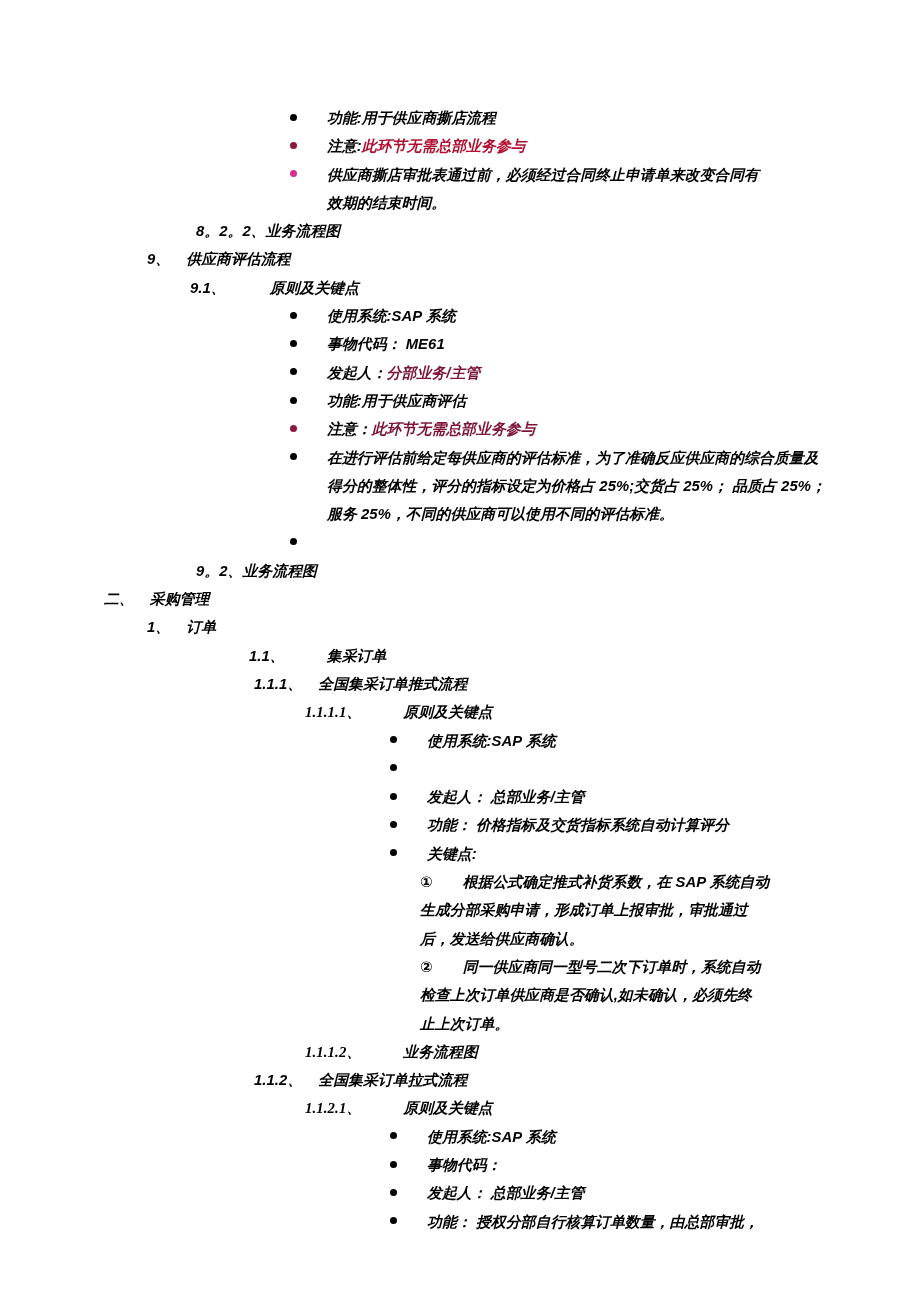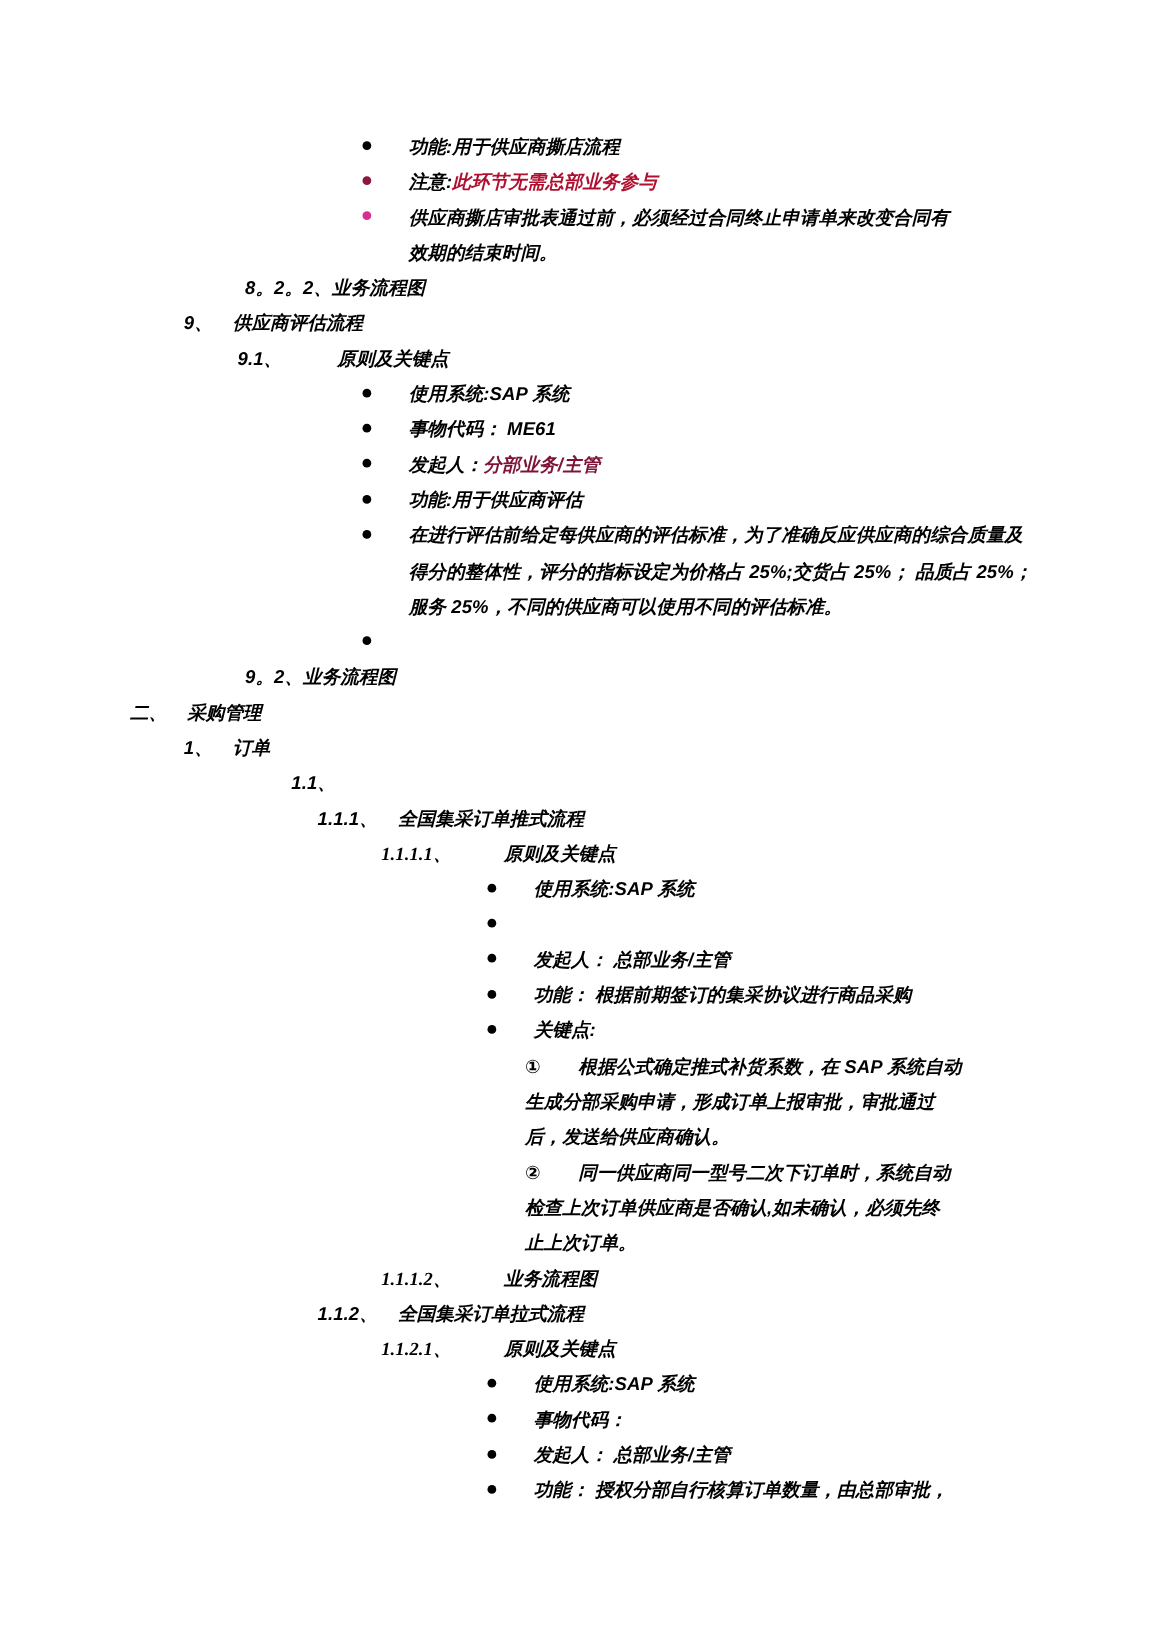--- a/index.html
+++ b/index.html
@@ -58,21 +58,21 @@
     top: -2px;
   }
   .bullet.dark-red { background: #8c1742; }
   .bullet.magenta  { background: #d6308f; }
 
   
   .i-l1  { padding-left: 104px; }   
   .i-l2  { padding-left: 147px; }   
   .i-l3  { padding-left: 190px; gap: 44px; }   
   .i-l4  { padding-left: 196px; }   
-  .i-l5  { padding-left: 233px; }   
+  .i-l5  { padding-left: 233px; margin-left: 16px; }   
   .i-l6  { padding-left: 254px; }   
   .i-l7  { padding-left: 290px; }   
   .i-l8  { padding-left: 305px; font-family: Liberation Serif, serif; }   
   .i-l9  { padding-left: 390px; } 
   .i-cont9 { padding-left: 420px; } 
 
   .gap-bullet { display: inline-block; width: 30px; }
   .gap-wide   { display: inline-block; width: 42px; }
   .gap-num    { display: inline-block; width: 16px; }
 
@@ -133,20 +133,24 @@
     <div class="row i-l7">
       <span class="marker"><span class="bullet"></span><span class="gap-bullet"></span></span>
       <span class="txt nowrap"><span>发起人：</span><span class="maroon">分部业务/主管</span></span>
     </div>
 
     <div class="row i-l7">
       <span class="marker"><span class="bullet"></span><span class="gap-bullet"></span></span>
       <span class="txt nowrap">功能:用于供应商评估</span>
     </div>
 
+    <div class="row i-l7">
+      <span class="marker"><span class="bullet dark-red"></span><span class="gap-bullet"></span></span>
+      <span class="txt nowrap"><span>注意：</span><span class="maroon">此环节无需总部业务参与</span></span>
+    </div>
 
     <div class="row i-l7">
       <span class="marker"><span class="bullet"></span><span class="gap-bullet"></span></span>
       <span class="txt">
         <span class="blk nowrap">在进行评估前给定每供应商的评估标准，为了准确反应供应商的综合质量及</span>
         <span class="blk nowrap">得分的整体性，评分的指标设定为价格占 25%;交货占 25%； 品质占 25%；</span>
         <span class="blk nowrap">服务 25%，不同的供应商可以使用不同的评估标准。</span>
       </span>
     </div>
 
@@ -164,20 +168,21 @@
       <span class="txt nowrap">采购管理</span>
     </div>
 
     <div class="row i-l2">
       <span class="marker"><span>1、</span><span class="gap-num"></span></span>
       <span class="txt nowrap">订单</span>
     </div>
 
     <div class="row i-l5">
       <span class="marker"><span>1.1、</span><span class="gap-wide"></span></span>
+      <span class="txt nowrap">集采订单</span>
     </div>
 
     <div class="row i-l6">
       <span class="marker"><span>1.1.1、</span><span class="gap-num"></span></span>
       <span class="txt nowrap">全国集采订单推式流程</span>
     </div>
 
     <div class="row i-l8">
       <span class="marker"><span>1.1.1.1、</span><span class="gap-wide"></span></span>
       <span class="txt nowrap">原则及关键点</span>
@@ -189,21 +194,21 @@
     </div>
     <div class="row i-l9">
       <span class="marker"><span class="bullet"></span><span class="gap-bullet"></span></span>
     </div>
     <div class="row i-l9">
       <span class="marker"><span class="bullet"></span><span class="gap-bullet"></span></span>
       <span class="txt nowrap">发起人： 总部业务/主管</span>
     </div>
     <div class="row i-l9">
       <span class="marker"><span class="bullet"></span><span class="gap-bullet"></span></span>
-      <span class="txt nowrap">功能： 根据前期签订的集采协议进行商品采购</span>
+      <span class="txt nowrap">功能： 价格指标及交货指标系统自动计算评分</span>
     </div>
     <div class="row i-l9">
       <span class="marker"><span class="bullet"></span><span class="gap-bullet"></span></span>
       <span class="txt nowrap">关键点:</span>
     </div>
 
     <div class="row i-cont9">
       <span class="marker"><span>①</span><span class="gap-bullet"></span></span>
       <span class="txt">
         <span class="blk nowrap">根据公式确定推式补货系数，在 SAP 系统自动</span>

